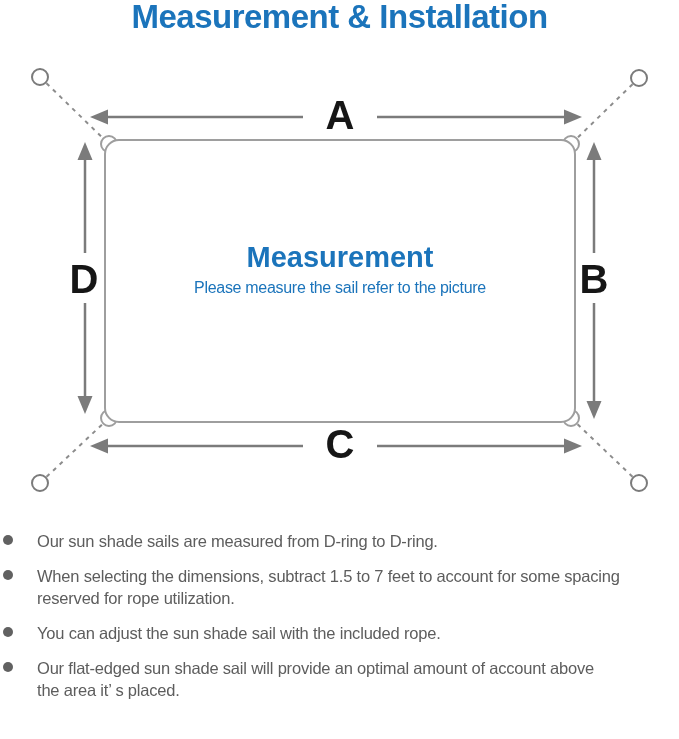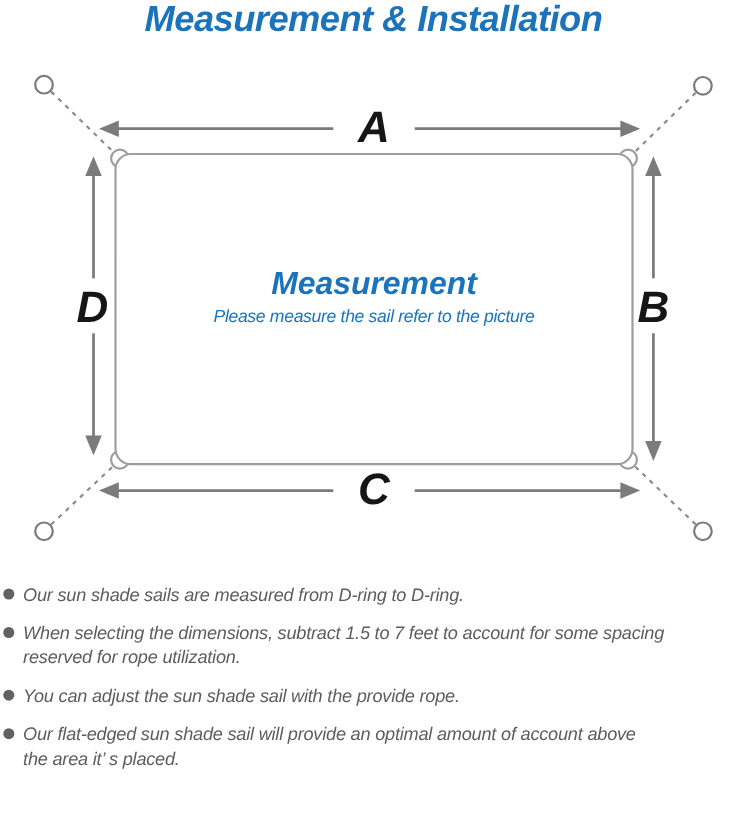--- a/index.html
+++ b/index.html
@@ -7,21 +7,20 @@
     padding: 0;
     background: #ffffff;
     font-family: "Liberation Sans", sans-serif;
   }
   .page {
     position: relative;
     width: 679px;
     height: 739px;
     background: #ffffff;
     overflow: hidden;
-    font-style: italic;
   }
   .page-title {
     position: absolute;
     top: -4px;
     left: 0;
     width: 679px;
     margin: 0;
     text-align: center;
     font-size: 33px;
     font-weight: bold;
@@ -59,21 +58,21 @@
     position: absolute;
     top: 530px;
     left: 3px;
     right: 4px;
     margin: 0;
     padding: 0;
     list-style: none;
   }
   .notes li {
     display: flex;
-    gap: 8px;
+    gap: 24px;
     margin: 0 0 13px 0;
   }
   .dot {
     flex: 0 0 auto;
     width: 10px;
     height: 10px;
     margin-top: 5px;
     border-radius: 50%;
     background: #616161;
   }
@@ -153,21 +152,21 @@
       <span class="dot"></span>
       <span class="note-text">Our sun shade sails are measured from D-ring to D-ring.</span>
     </li>
     <li>
       <span class="dot"></span>
       <span class="note-text">When selecting the dimensions, subtract 1.5 to 7 feet to account for some spacing
 reserved for rope utilization.</span>
     </li>
     <li>
       <span class="dot"></span>
-      <span class="note-text">You can adjust the sun shade sail with the provide rope.</span>
+      <span class="note-text">You can adjust the sun shade sail with the included rope.</span>
     </li>
     <li>
       <span class="dot"></span>
       <span class="note-text">Our flat-edged sun shade sail will provide an optimal amount of account above
 the area it’ s placed.</span>
     </li>
   </ul>
 
 </div>
 

